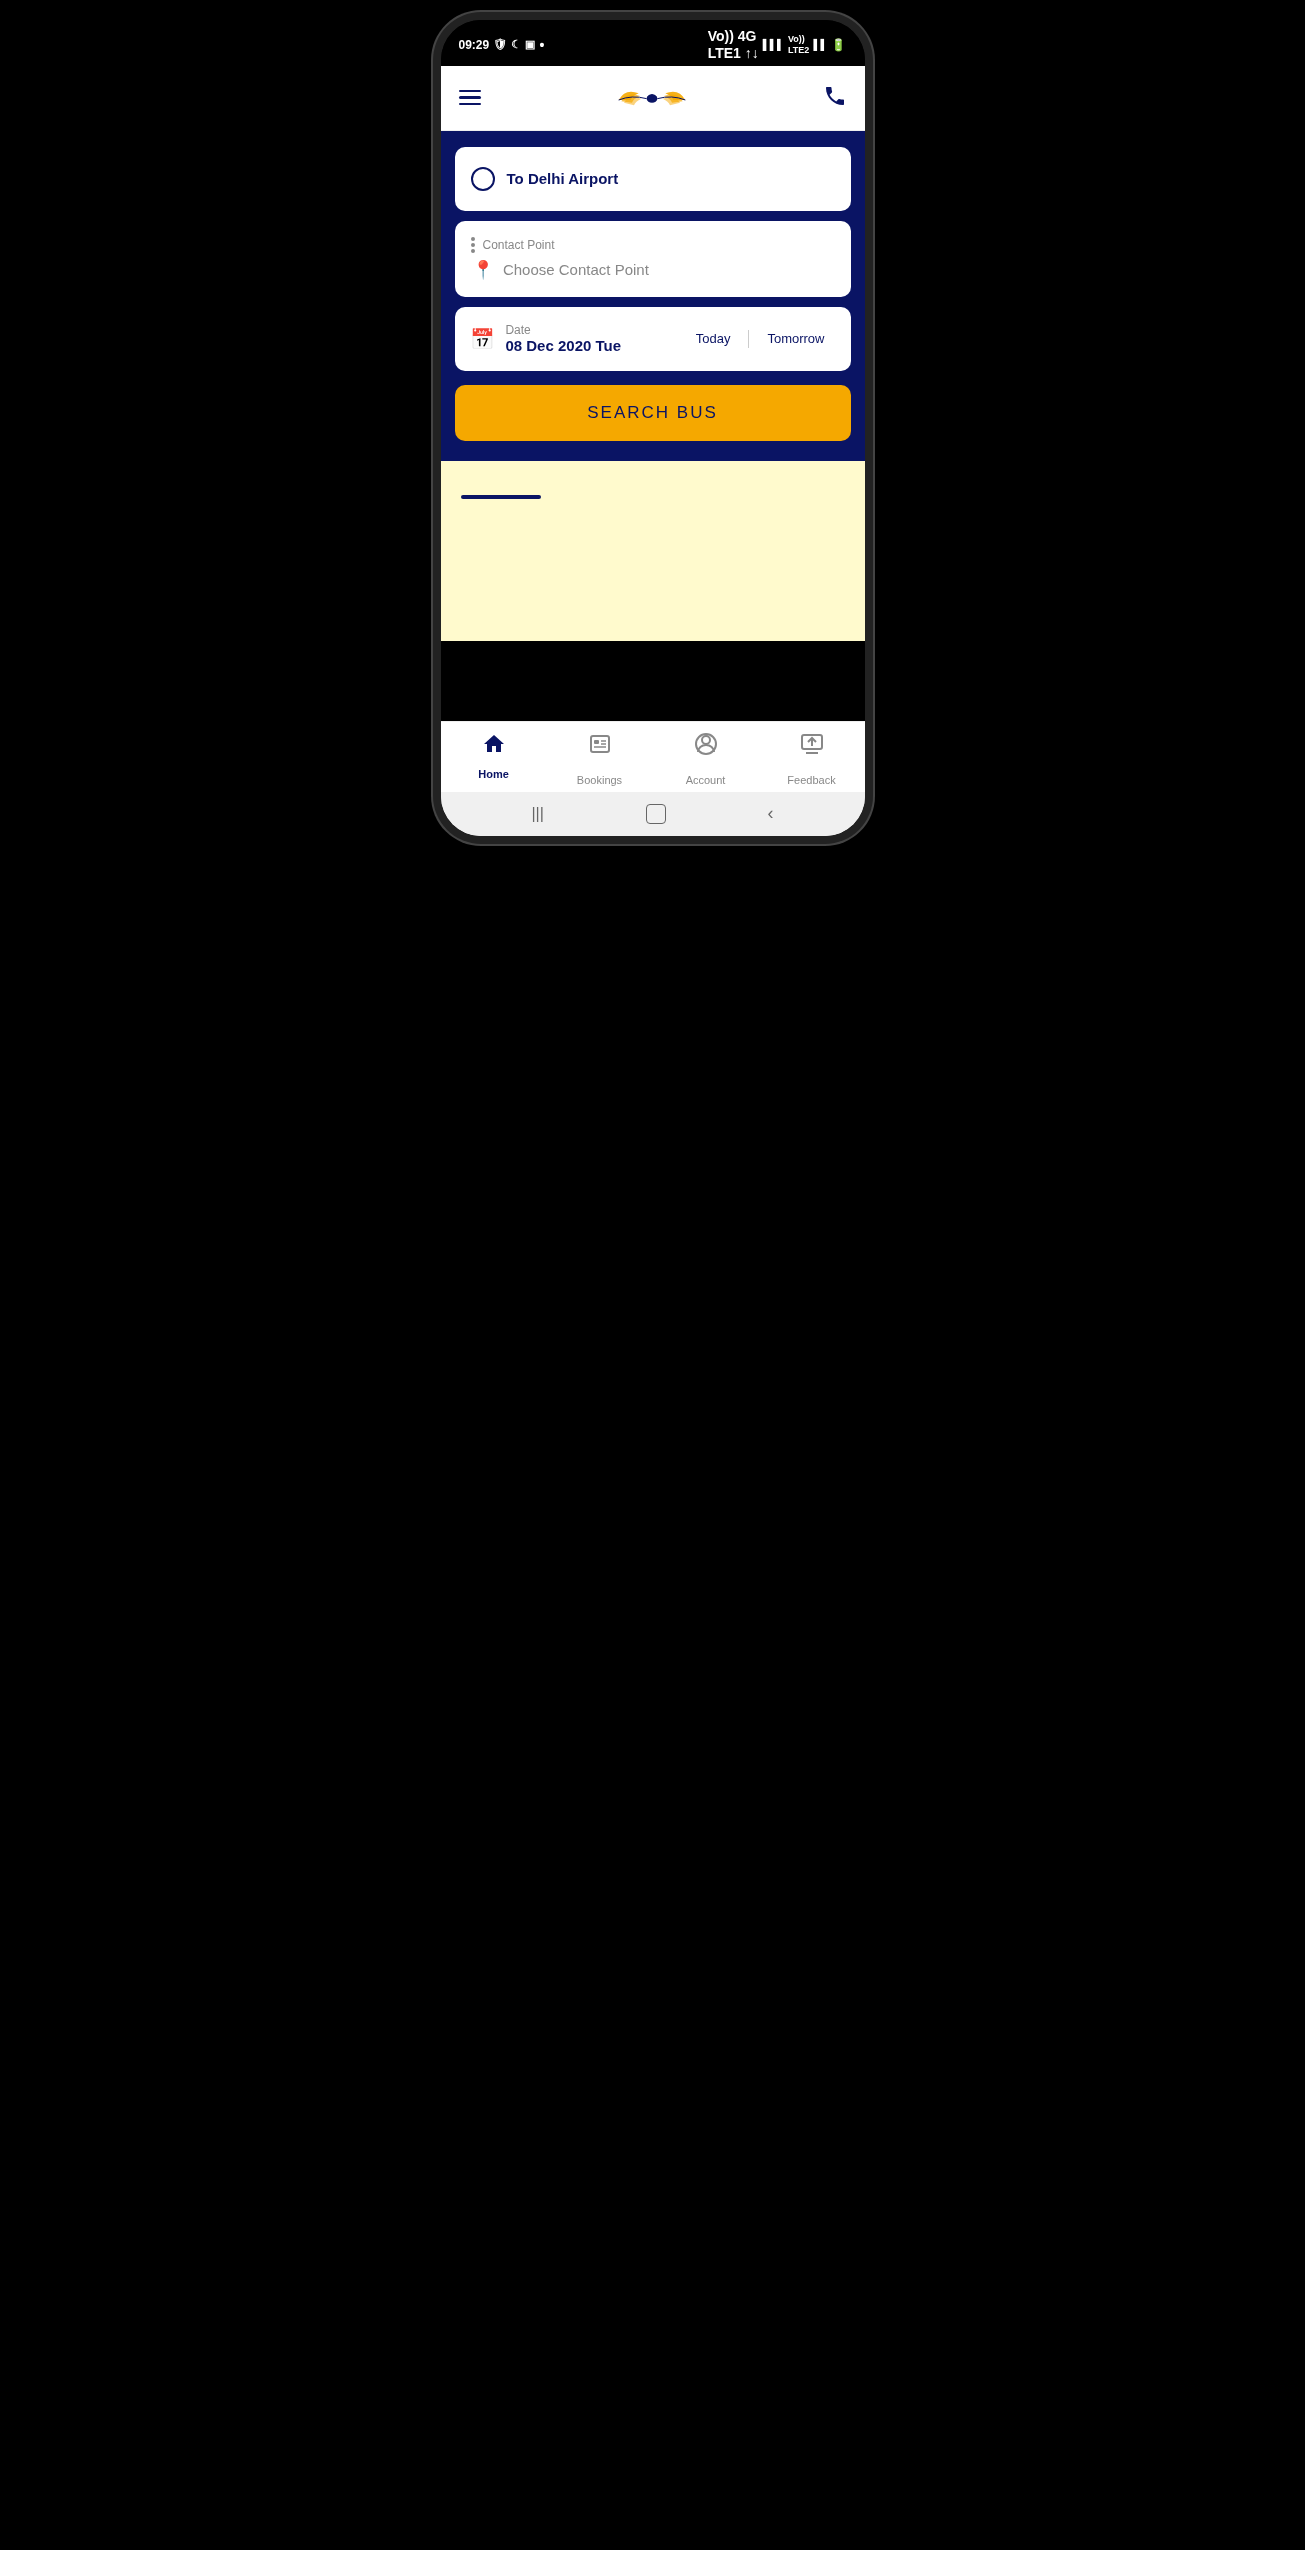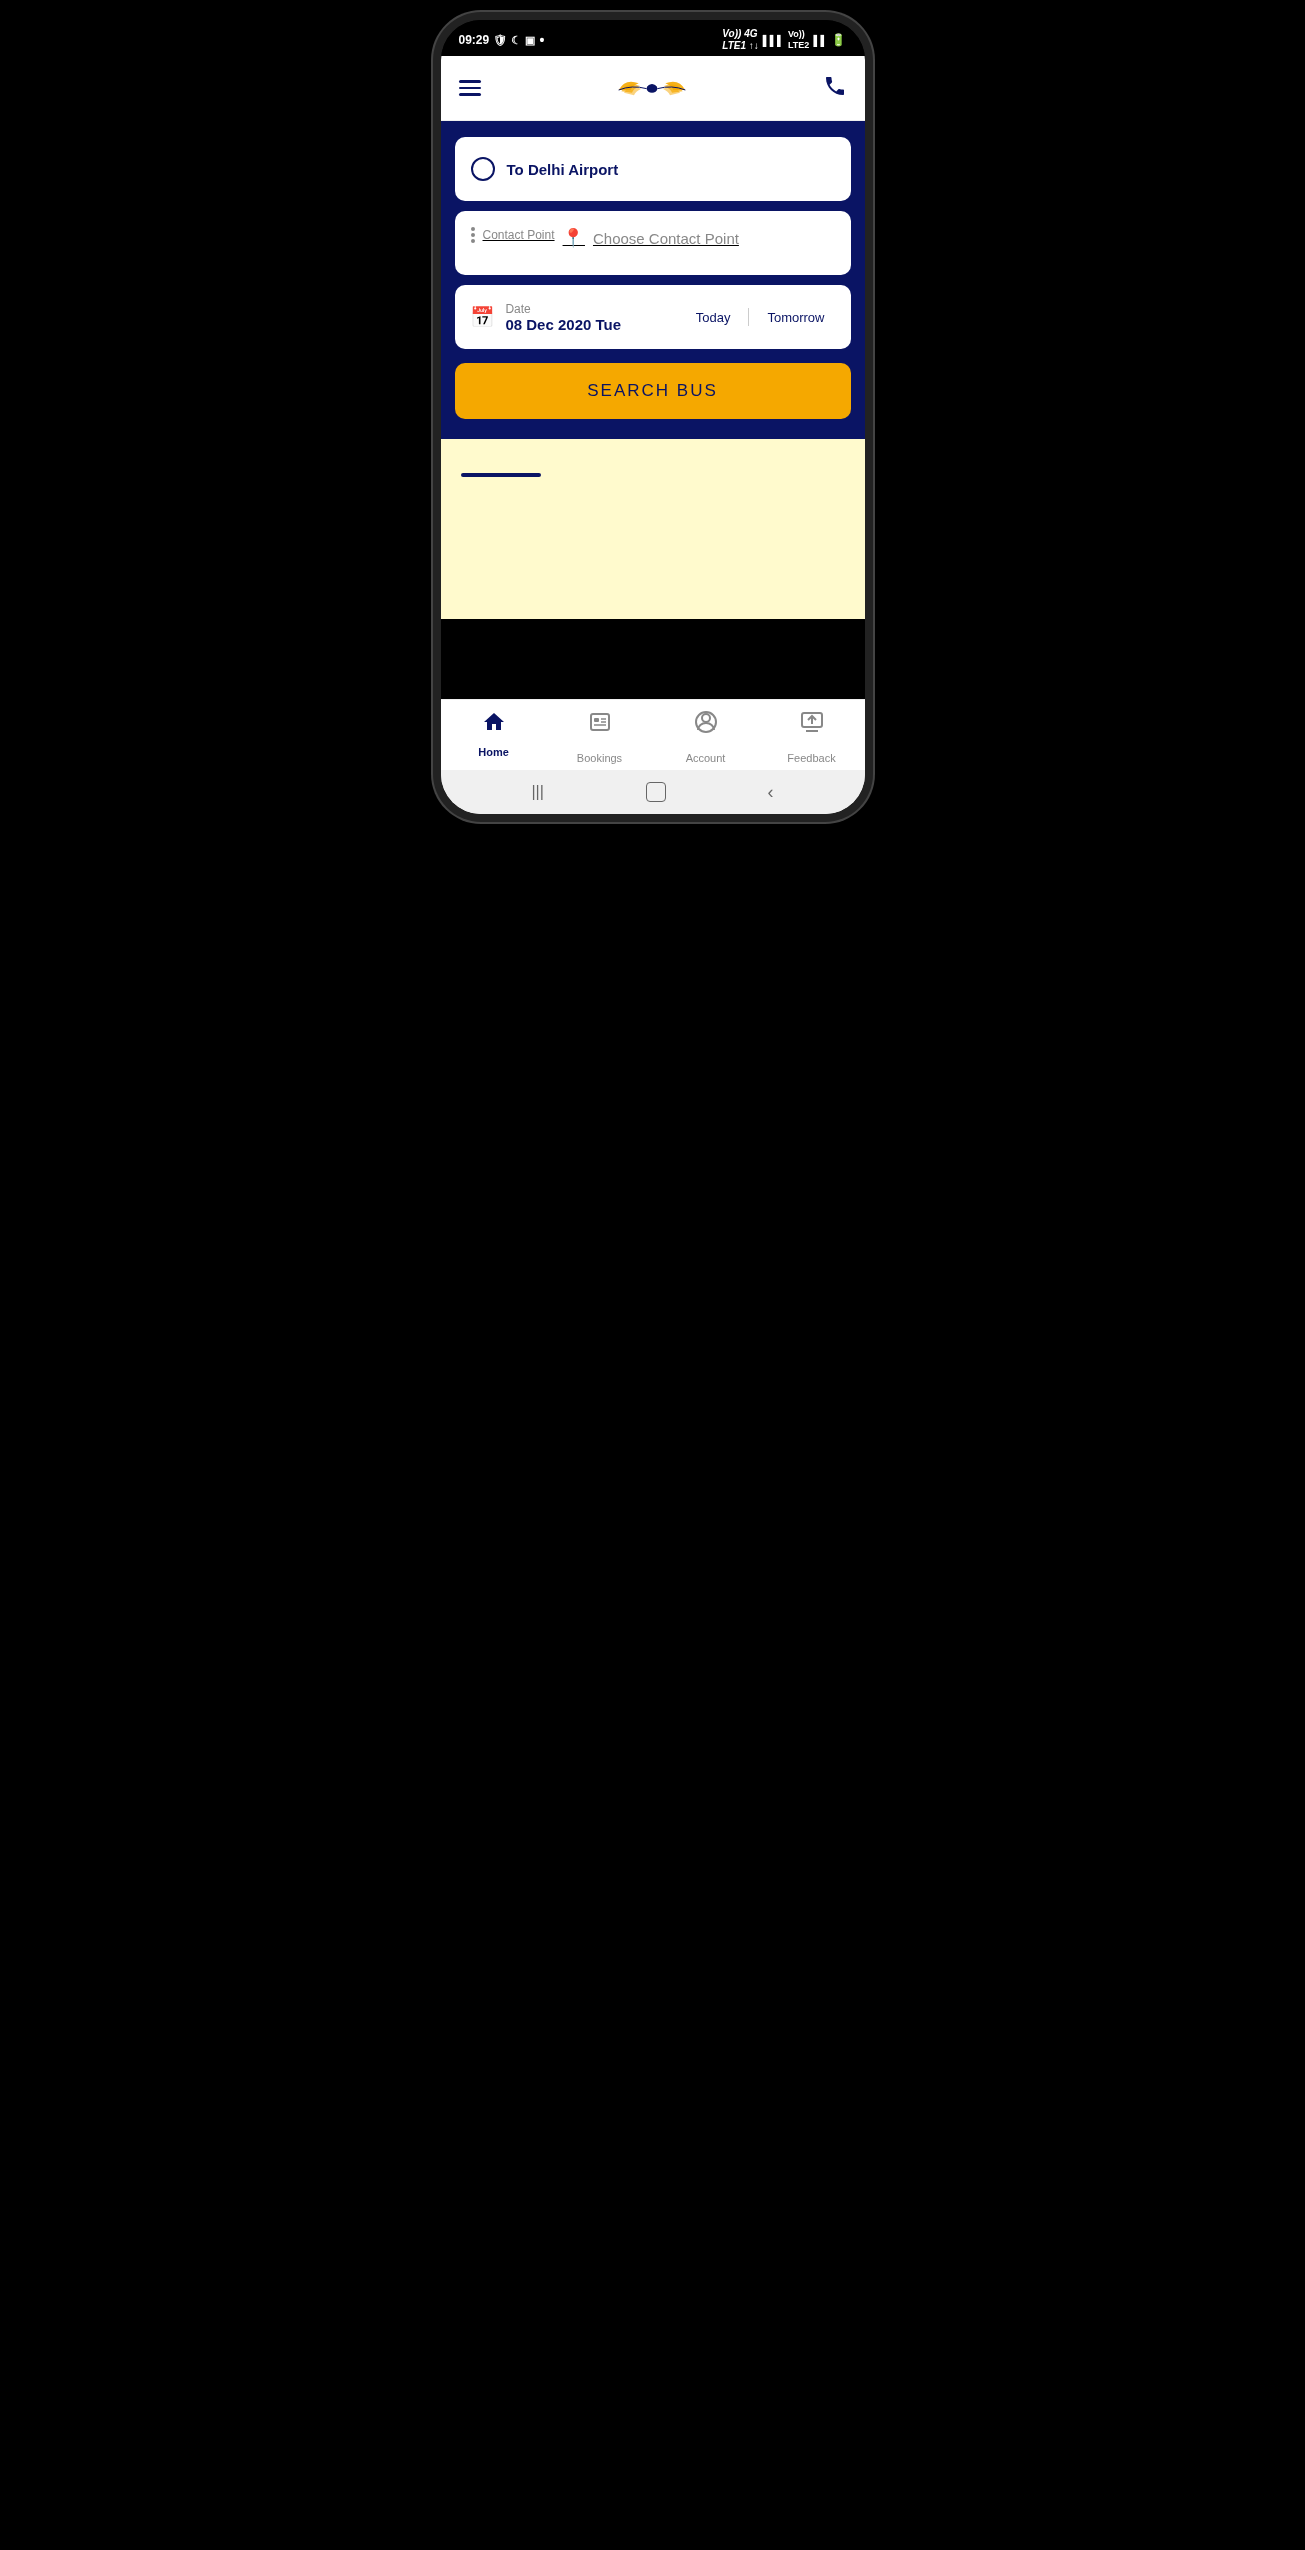--- a/index.html
+++ b/index.html
@@ -148,24 +148,23 @@
     }
 
     .card-label {
       font-size: 15px;
       font-weight: 600;
       color: #0a1464;
     }
 
     
     .contact-card {
-      flex-direction: row;
+      flex-direction: column;
       align-items: flex-start;
       gap: 6px;
-      text-decoration: underline;
     }
     .contact-card .top-row {
       display: flex;
       align-items: center;
       gap: 8px;
     }
     .dots-icon {
       display: flex;
       flex-direction: column;
       gap: 2px;
@@ -352,21 +351,21 @@
       <span>09:29</span>
 
       <span style="font-size:11px;">🛡</span>
 
       <span style="font-size:11px;">☾</span>
 
       <span style="font-size:11px;">▣</span>
       <span style="font-size:14px; color:#fff;">•</span>
     </div>
     <div class="status-right">
-      <span style="font-size:10px; line-height:1.2;font-style:italic;">Vo)) 4G<br>LTE1 ↑↓</span>
+      <span style="font-size:14px; line-height:1.2;">Vo)) 4G<br>LTE1 ↑↓</span>
       <span style="font-size:10px;">▌▌▌</span>
       <span style="font-size:9px; line-height:1.2;">Vo))<br>LTE2</span>
       <span style="font-size:10px;">▌▌</span>
       <span style="font-size:12px;">🔋</span>
     </div>
   </div>
 
   <div class="app-header">
     <div class="hamburger-icon">
       <span></span>

